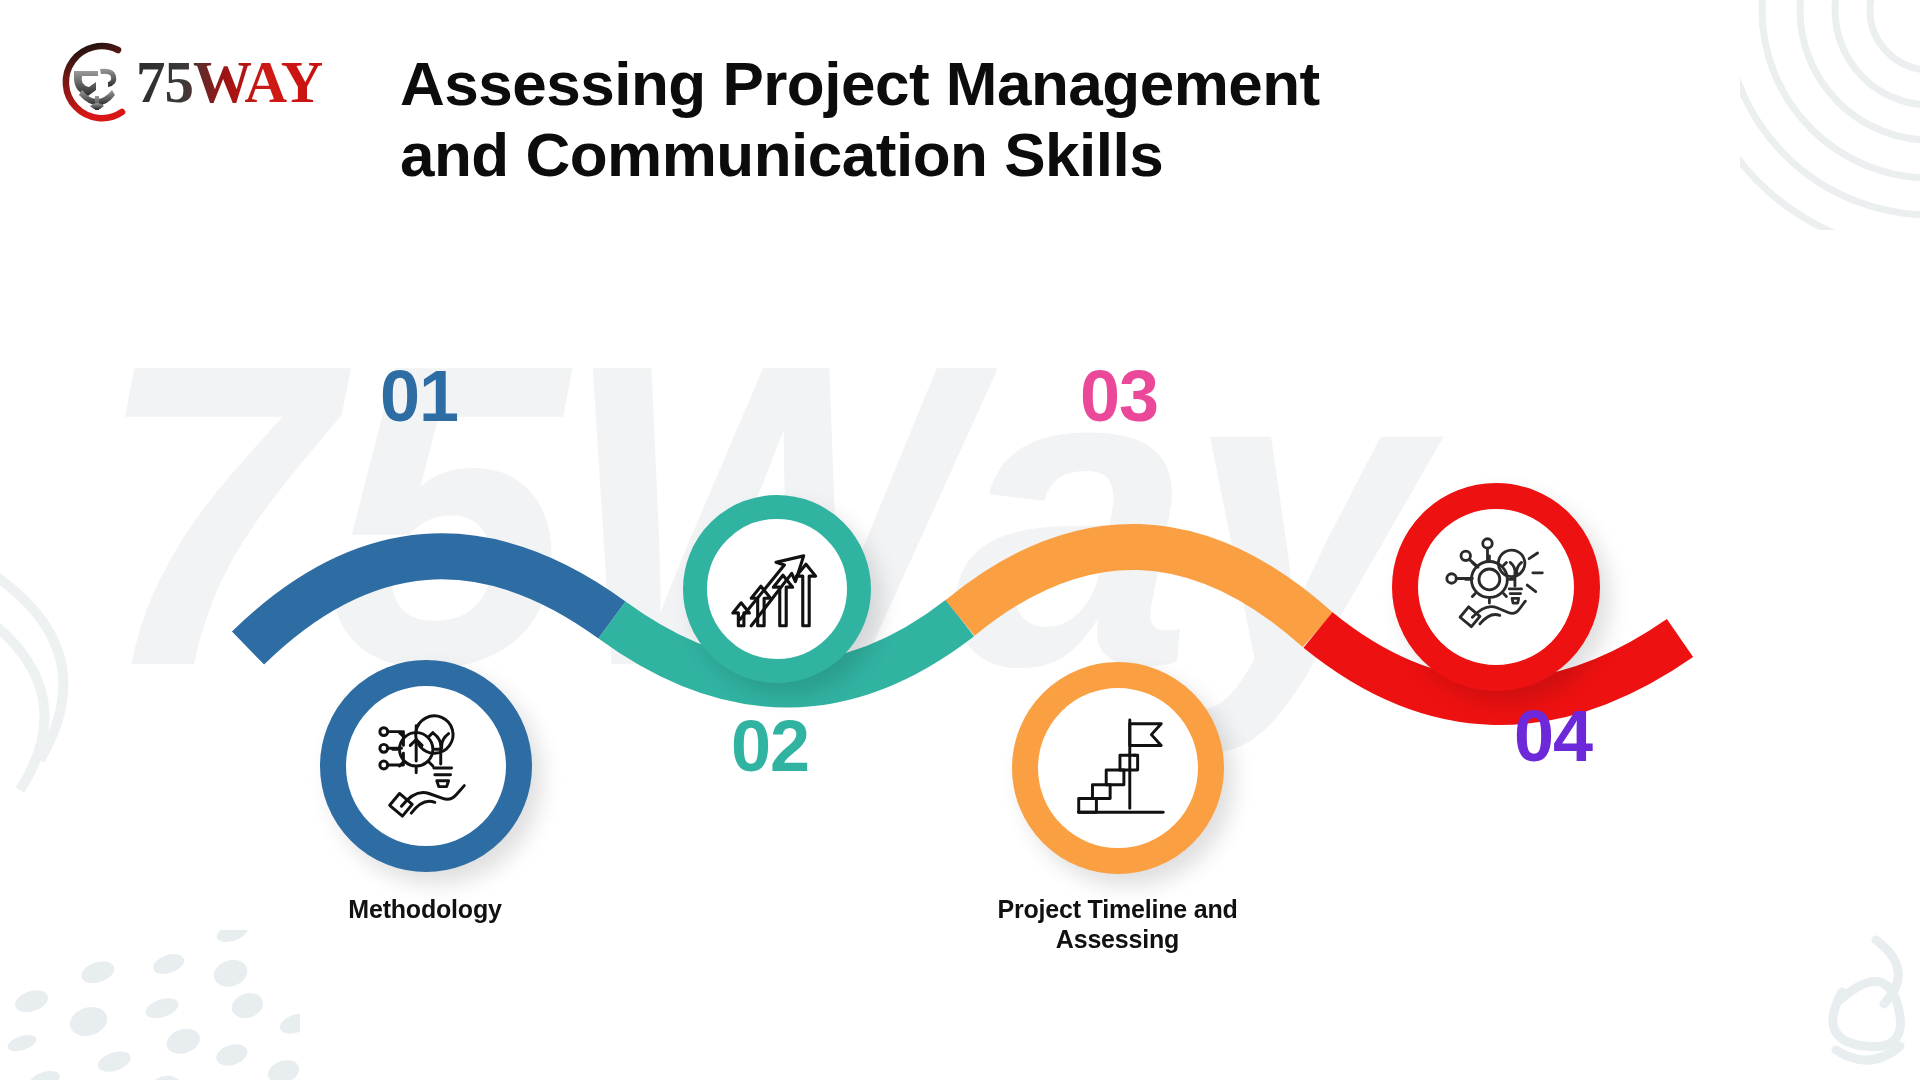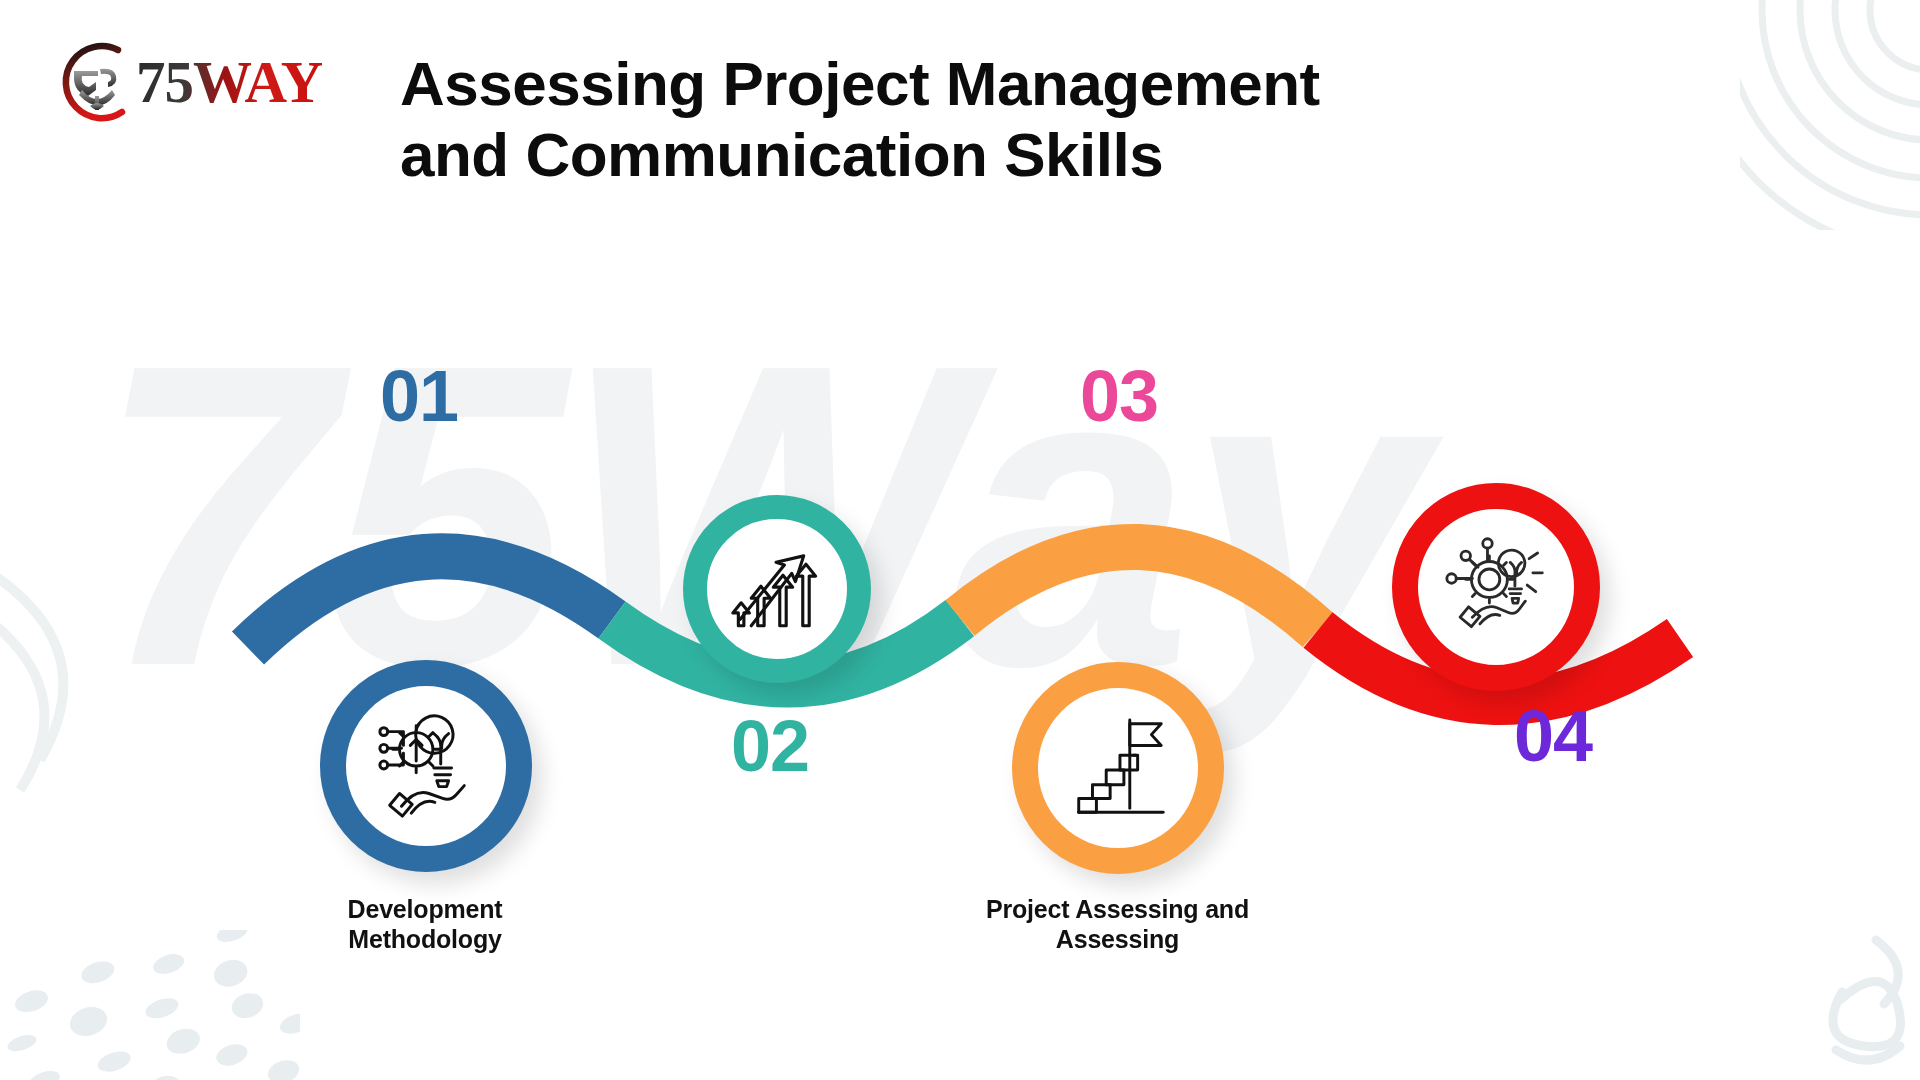--- a/index.html
+++ b/index.html
@@ -214,21 +214,20 @@
       <path d="M64 42 a19 19 0 1 1 15 -8 a19 19 0 0 1 -15 8 Z"></path>
       <path d="M63 22 q8 6 7 15 M78 22 q-8 6 -7 15 M70 37 v16"></path>
       <path d="M63 57 h18 M64 64 h16 M66 70 h12 l-2 6 h-8 Z"></path>
       <path d="M30 96 q14 -18 28 -13 l14 5 q8 3 14 -4 l8 -9"></path>
       <path d="M40 103 q12 -16 24 -11"></path>
       <path d="M18 95 l10 -12 l13 11 l-10 12 Z"></path>
     </svg>
   </div>
 
   <div class="step-label" style="left:250px;top:595px;width:350px">
-    <div>Development</div>
     <div>Methodology</div>
   </div>
 
 
   <div class="node" id="node-2" style="left:683px;top:195px;width:188px;height:188px;border:24px solid #31B3A2;">
     <svg width="92" height="92" viewBox="0 0 100 100" fill="none" stroke="#111" stroke-width="3.4" stroke-linecap="round" stroke-linejoin="round">
       <path d="M8 90 V76 h-6 l9 -11 l9 11 h-6 V90 Z"></path>
       <path d="M29 90 V60 h-7 l10.5 -13 l10.5 13 h-7 V90 Z"></path>
       <path d="M53 90 V48 h-7 l10.5 -13 l10.5 13 h-7 V90 Z"></path>
       <path d="M78 90 V36 h-7 l10.5 -13 l10.5 13 h-7 V90 Z"></path>
@@ -247,21 +246,21 @@
       <path d="M10 100 V86 h14 V72 h14 V57 h14 V42 h16"></path>
       <path d="M10 100 H28 V86 H24"></path>
       <path d="M24 86 H42 V72 H38"></path>
       <path d="M38 72 H56 V57 H52"></path>
       <path d="M52 57 H70 V42 H66"></path>
       <path d="M10 100 H96"></path>
     </svg>
   </div>
 
   <div class="step-label" style="left:945px;top:595px;width:345px">
-    <div>Project Assessing and</div>
+    <div>Project Timeline and</div>
     <div>Assessing</div>
   </div>
 
 
   <div class="node" style="left:1392px;top:183px;width:208px;height:208px;border:26px solid #EE1111;">
     <svg width="104" height="104" viewBox="0 0 110 110" fill="none" stroke="#2a2a2a" stroke-width="3" stroke-linecap="round" stroke-linejoin="round">
       <circle cx="46" cy="9" r="5"></circle>
       <circle cx="23" cy="22" r="5"></circle>
       <circle cx="8" cy="46" r="5"></circle>
       <path d="M46 14 V27"></path>

